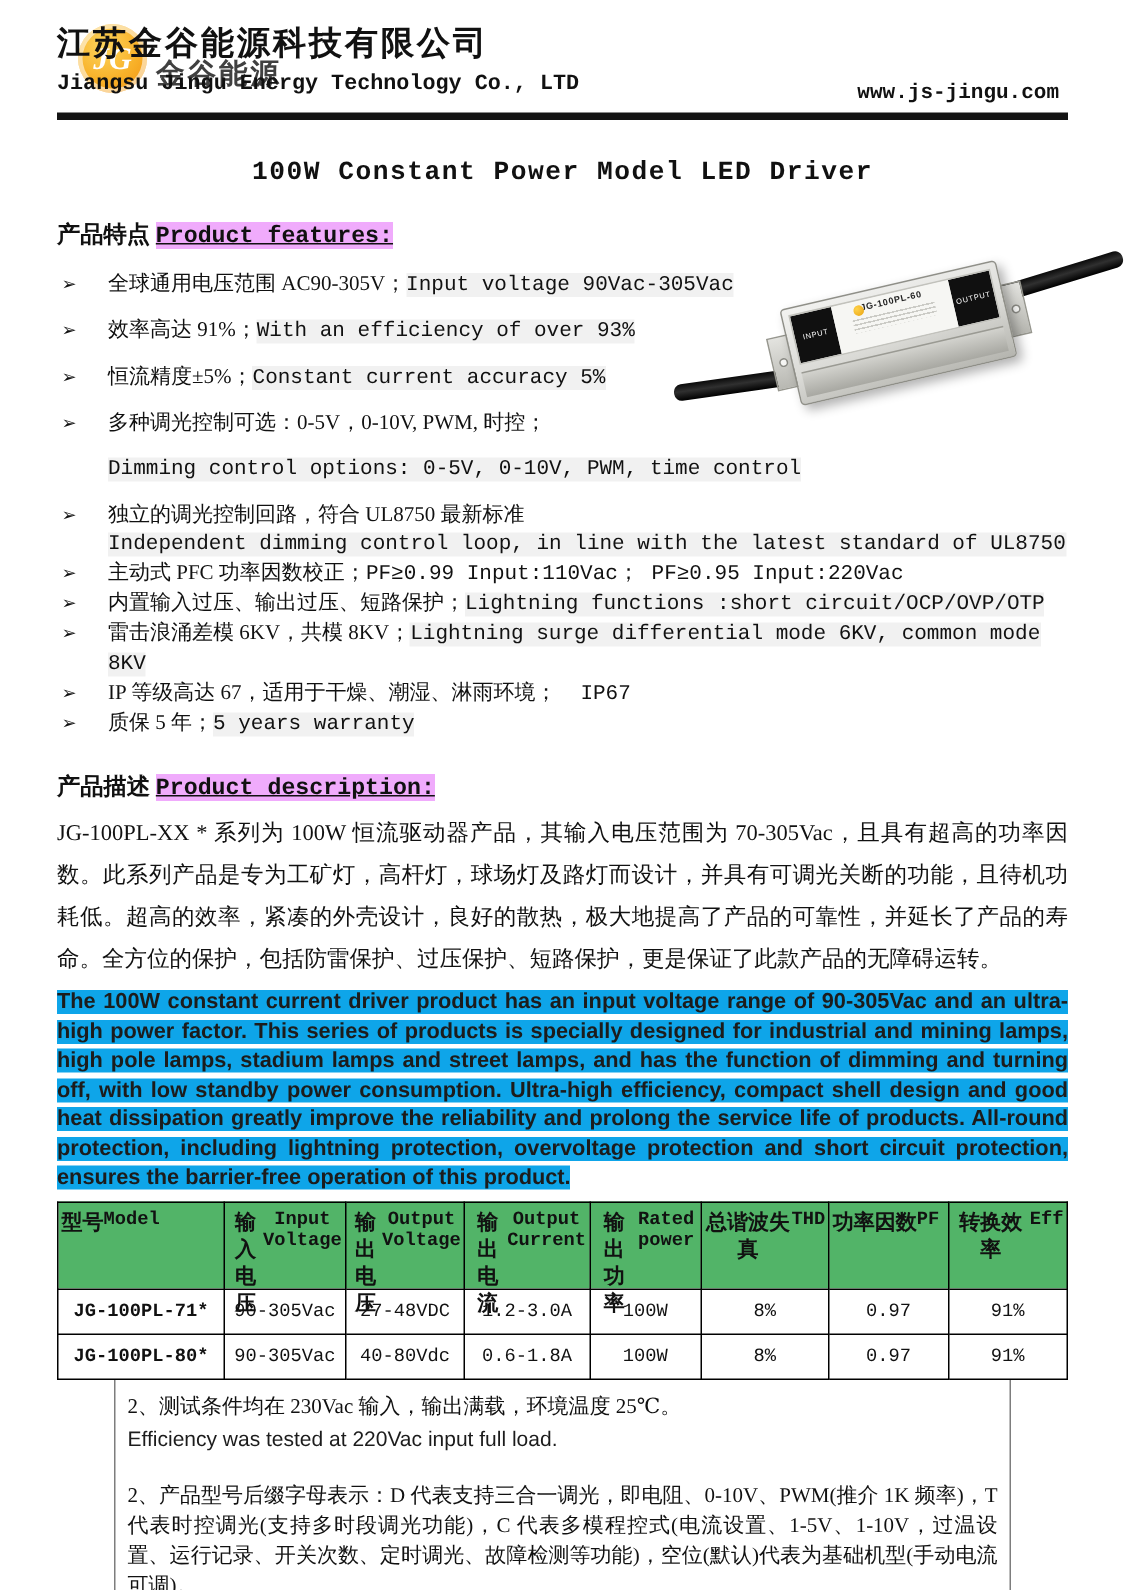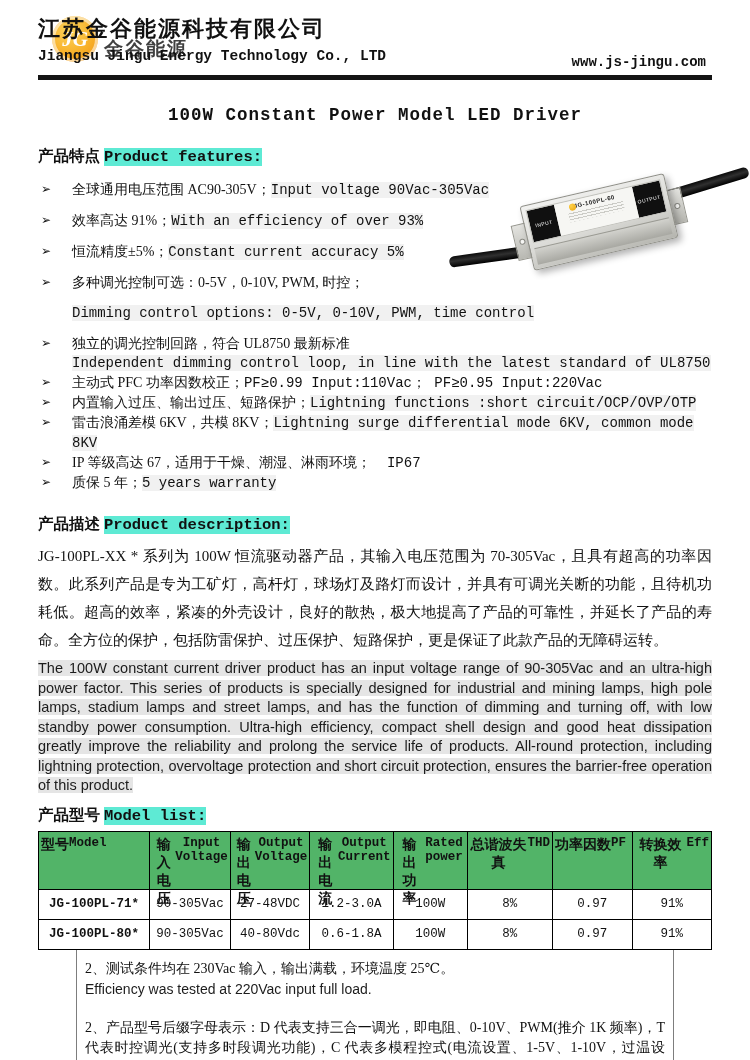--- a/index.html
+++ b/index.html
@@ -2,21 +2,21 @@
 <html><head>
 <meta charset="utf-8">
 <style>
   * { margin:0; padding:0; box-sizing:border-box; }
   html,body { background:#fff; }
   .page {
     position:relative; width:750px; height:1060px; margin:0 auto;
     background:#ffffff; overflow:hidden;
     font-family:"Liberation Serif","DejaVu Serif",serif; color:#111;
   }
-  .hl   { background:#5eead4; }
+  .hl   { background:#f0abfc;text-decoration:underline; }
 
   
   .header { position:relative; margin:14px 38px 0 38px; height:56px; }
   .logo { position:absolute; left:14px; top:2px; display:flex; align-items:flex-end; }
   .logo-circle {
     width:46px; height:46px; border-radius:50%;
     background:radial-gradient(circle at 38% 32%, #fcd55d 0%, #f8b028 55%, #ef8d10 100%);
     display:flex; align-items:center; justify-content:center;
     color:#fff; font-weight:bold; font-style:italic; font-size:21px;
     font-family:"Liberation Serif",serif; box-shadow:inset 0 0 0 3px rgba(255,255,255,.55);
@@ -77,21 +77,21 @@
   .lbl .fineprint { display:block; margin-top:2px; height:10px;
       background:repeating-linear-gradient(#f6f6f3 0 1px, #b9b9b3 1px 2px, #f6f6f3 2px 3px);
       margin-left:12px; margin-right:12px; opacity:.7; }
   .drv-side { position:absolute; left:4px; right:4px; bottom:4px; height:17px;
           background:linear-gradient(#d2d2cd,#a8a8a2); border-top:1px solid #9a9a93; }
 
   
   .desc-cn { margin:7px 38px 0 38px; font-size:15px; line-height:28px; text-align:justify; }
   .desc-en { margin:5px 38px 0 38px; font-size:14.5px; line-height:19.5px; text-align:justify;
              font-family:"Liberation Sans","DejaVu Sans",sans-serif; color:#1c1c1c; }
-  .desc-en span { background:#e5e5e5; }
+  .desc-en span { background:#0ea5e9;font-weight:bold; }
 
   
   .tbl-wrap { margin:5px 38px 0 38px; }
   table { width:100%; border-collapse:collapse; table-layout:fixed; }
   th { background:#52b468; border:1px solid #000; padding:4px 2px; vertical-align:middle; height:57px; }
   .th-in { display:flex; flex-direction:row; justify-content:flex-start; height:49px; }
   .h-cn { font-size:14px; font-weight:bold; }
   .h-en { font-size:12.5px; font-weight:bold; line-height:14px;
           font-family:"Liberation Mono","DejaVu Sans Mono",monospace; }
   td { border:1px solid #000; text-align:center; height:30px; font-size:12.5px;
@@ -209,24 +209,20 @@
     </div>
   </div>
 
   <div class="sec-h">
     <span class="cn">产品描述</span>
     <span class="en hl">Product description:</span>
   </div>
   <p class="desc-cn">JG-100PL-XX * 系列为 100W 恒流驱动器产品，其输入电压范围为 70-305Vac，且具有超高的功率因数。此系列产品是专为工矿灯，高杆灯，球场灯及路灯而设计，并具有可调光关断的功能，且待机功耗低。超高的效率，紧凑的外壳设计，良好的散热，极大地提高了产品的可靠性，并延长了产品的寿命。全方位的保护，包括防雷保护、过压保护、短路保护，更是保证了此款产品的无障碍运转。</p>
   <p class="desc-en"><span>The 100W constant current driver product has an input voltage range of 90-305Vac and an ultra-high power factor. This series of products is specially designed for industrial and mining lamps, high pole lamps, stadium lamps and street lamps, and has the function of dimming and turning off, with low standby power consumption. Ultra-high efficiency, compact shell design and good heat dissipation greatly improve the reliability and prolong the service life of products. All-round protection, including lightning protection, overvoltage protection and short circuit protection, ensures the barrier-free operation of this product.</span></p>
 
-  <div class="sec-h" style="margin-top:9px;">
-    <span class="cn">产品型号</span>
-    <span class="en hl">Model list:</span>
-  </div>
 
   <div class="tbl-wrap">
     <table>
       <colgroup>
         <col style="width:16.5%">
           <col style="width:12%">
           <col style="width:11.8%">
           <col style="width:12.4%">
         <col style="width:11%">
           <col style="width:12.7%">

